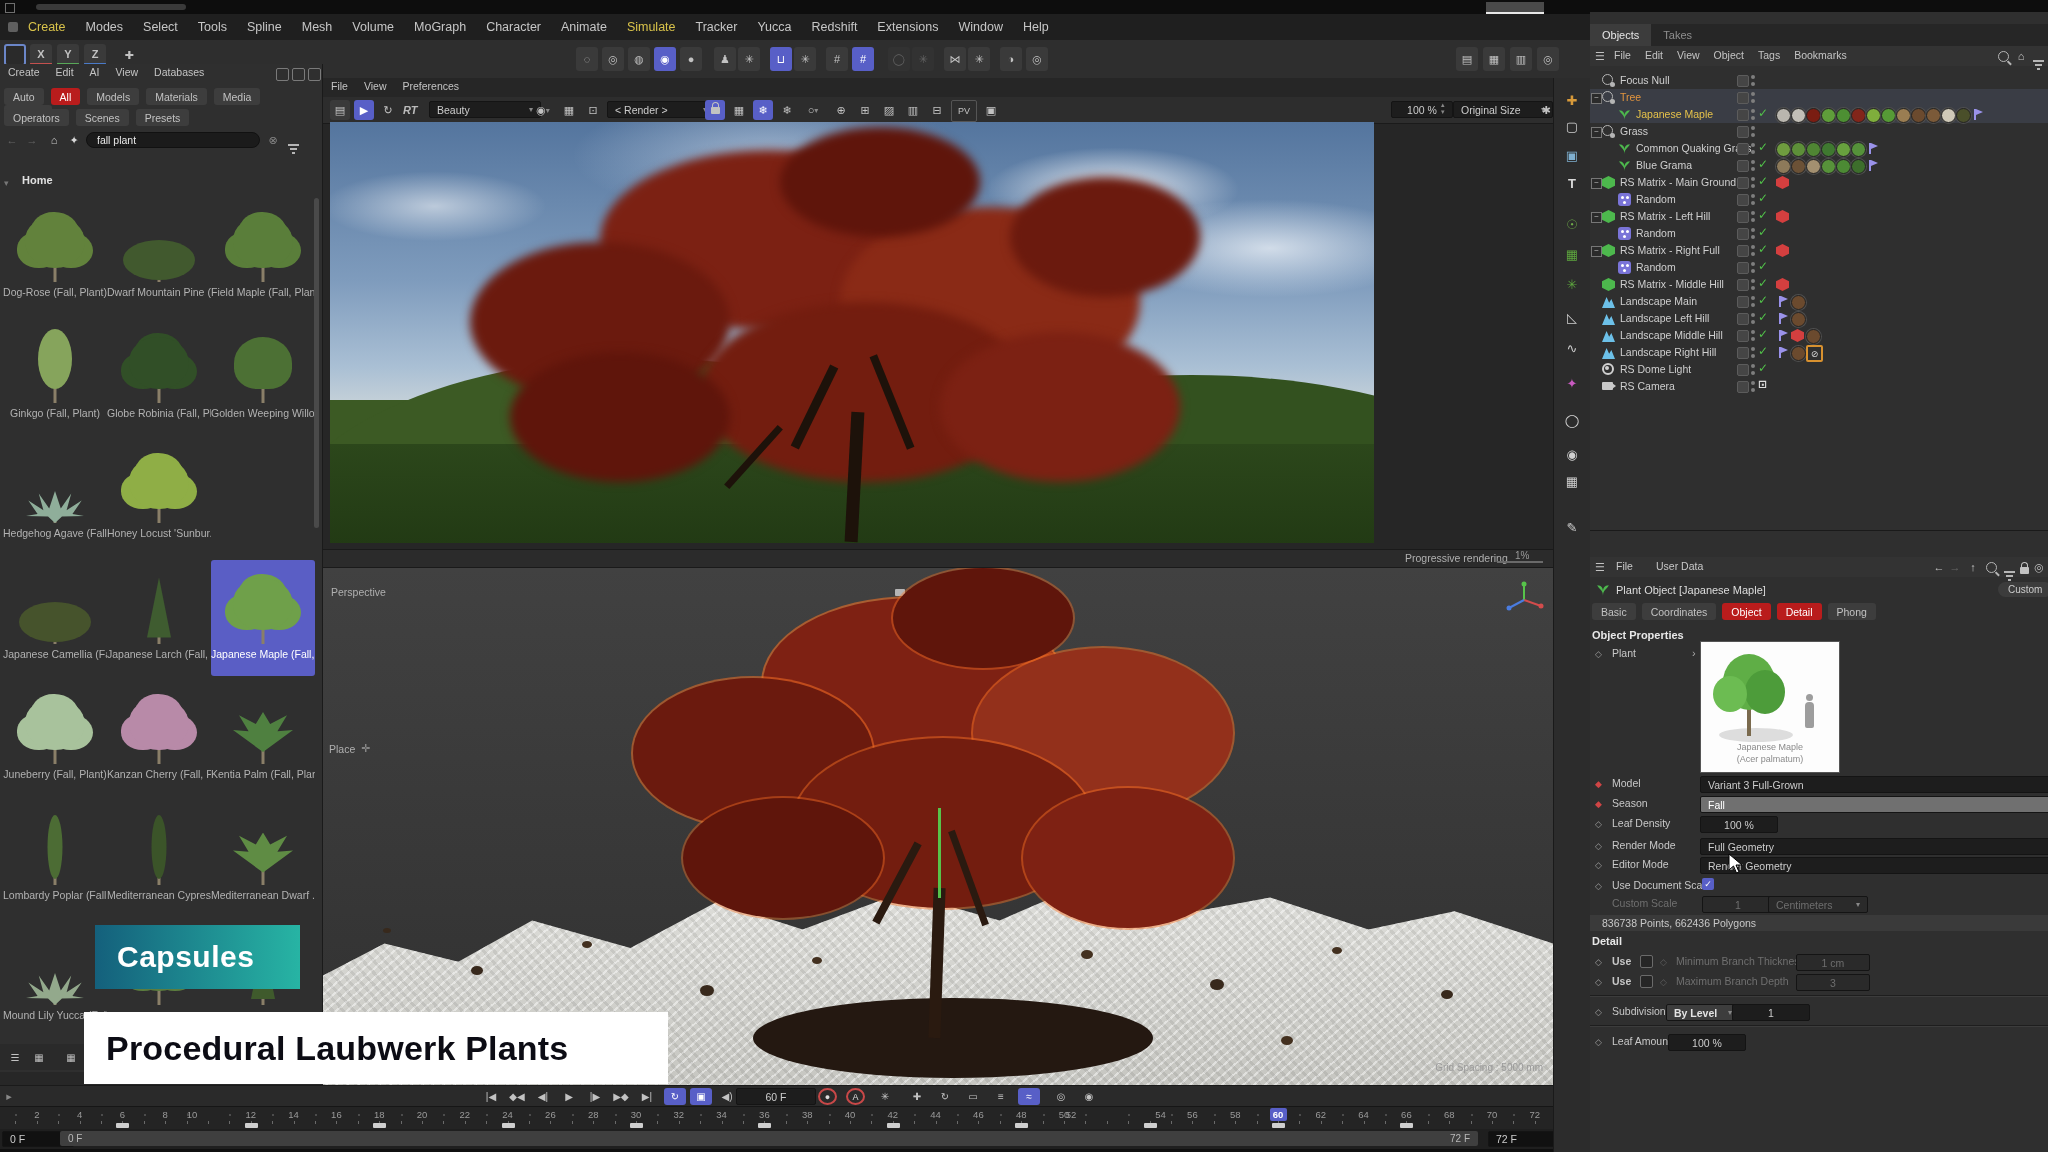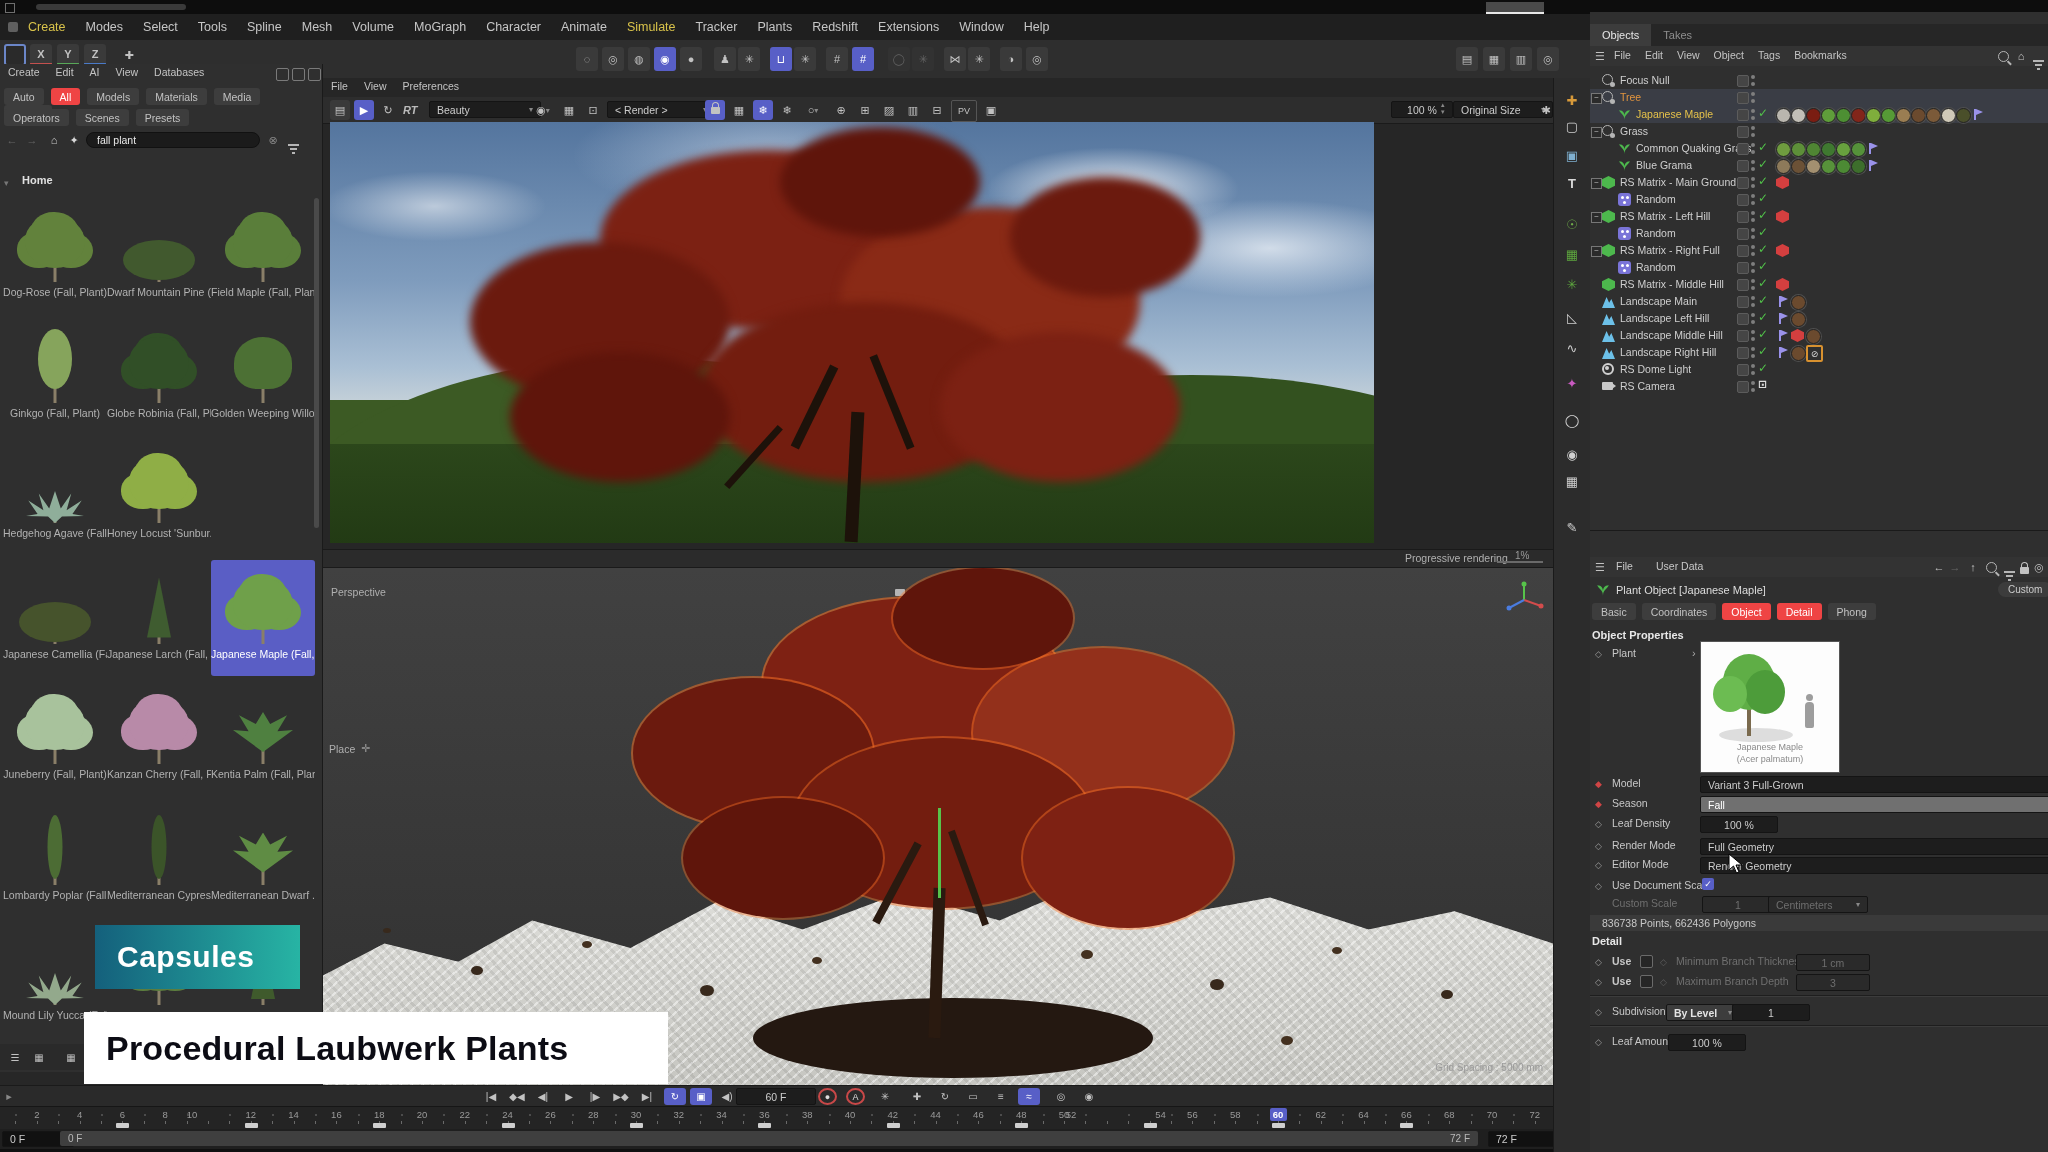--- a/index.html
+++ b/index.html
@@ -7,21 +7,21 @@
   font-family:"Liberation Sans","DejaVu Sans",sans-serif;color:#c8c8c8;font-size:11px}
 .abs{position:absolute}
 .ico{display:flex;align-items:center;justify-content:center;color:#c2c2c2;background:#3a3a3a;border-radius:3px}
 .ico.flat{background:transparent}
 .ico.active{background:#585fc7;color:#fff}
 .ico.dim{opacity:.35}
 .menu-item{color:#c6c6c6;font-size:12.5px;cursor:default}
 .menu-item.accent{color:#d8c24a}
 .chip{height:17px;border-radius:3px;background:#3d3d3d;color:#c2c2c2;font-size:10.5px;
   display:inline-flex;align-items:center;padding:0 9px;margin-right:7px}
-.chip.active{background:#ef4444;color:#fff}
+.chip.active{background:#b91c1c;color:#fff}
 .cell-label{position:absolute;left:0;top:88px;width:104px;text-align:center;font-size:10.5px;color:#b2b2b2;white-space:nowrap;overflow:hidden}
 .cell.sel{background:#5a5ec5;border-radius:3px}
 .cell.sel .cell-label{color:#fff}
 .art{position:absolute;left:2px;top:2px;width:100px;height:84px}
 .trunk{position:absolute;left:50%;transform:translateX(-50%);bottom:2px;width:3px;height:20px;background:#8a7f68}
 .canopy{position:absolute;left:50%;transform:translateX(-50%);bottom:16px}
 .t-round .canopy{width:60px;height:52px;border-radius:48% 52% 50% 50%}
 .t-slim .canopy{width:34px;height:60px;border-radius:50%}
 .t-shrub .canopy{width:72px;height:40px;border-radius:50%;bottom:4px}
 .t-shrub .trunk{height:6px}
@@ -106,21 +106,21 @@
       <div class="menu-item">Select</div>
       <div class="menu-item">Tools</div>
       <div class="menu-item">Spline</div>
       <div class="menu-item">Mesh</div>
       <div class="menu-item">Volume</div>
       <div class="menu-item">MoGraph</div>
       <div class="menu-item">Character</div>
       <div class="menu-item">Animate</div>
       <div class="menu-item accent">Simulate</div>
       <div class="menu-item">Tracker</div>
-      <div class="menu-item">Plants</div>
+      <div class="menu-item">Yucca</div>
       <div class="menu-item">Redshift</div>
       <div class="menu-item">Extensions</div>
       <div class="menu-item">Window</div>
       <div class="menu-item">Help</div>
     </div>
 
   <div class="abs" style="left:0;top:40px;width:2048px;height:38px;background:#2e2e2e;border-bottom:1px solid #1c1c1c">
       <div class="abs" style="left: 4px; top: 4px; width: 18px; height: 18px; border: 2px solid rgb(107, 134, 200); border-radius: 3px; background: rgb(42, 42, 42);"></div>
       <div class="ico abs" style="left: 30px; top: 4px; width: 22px; height: 19px; font-weight: bold; border-bottom: 3px solid rgb(196, 80, 78);">X</div>
       <div class="ico abs" style="left: 57px; top: 4px; width: 22px; height: 19px; font-weight: bold; border-bottom: 3px solid rgb(88, 168, 88);">Y</div>

